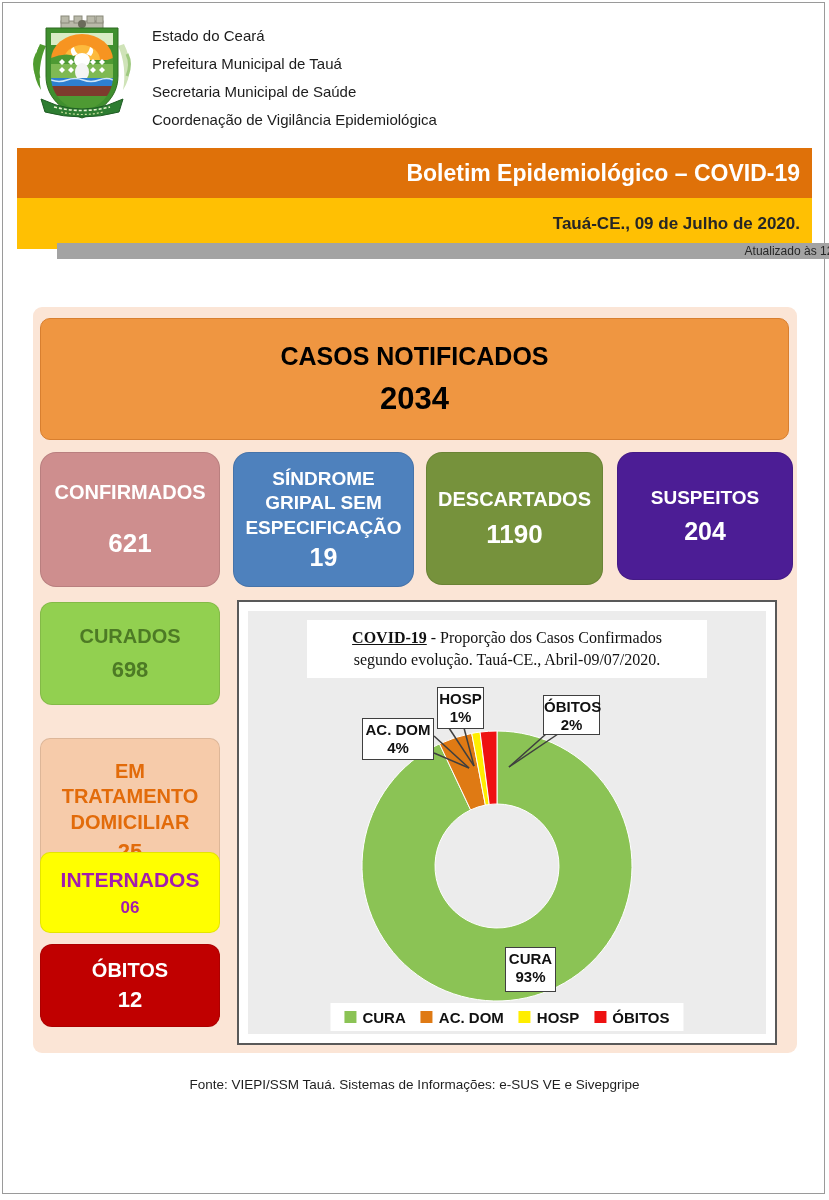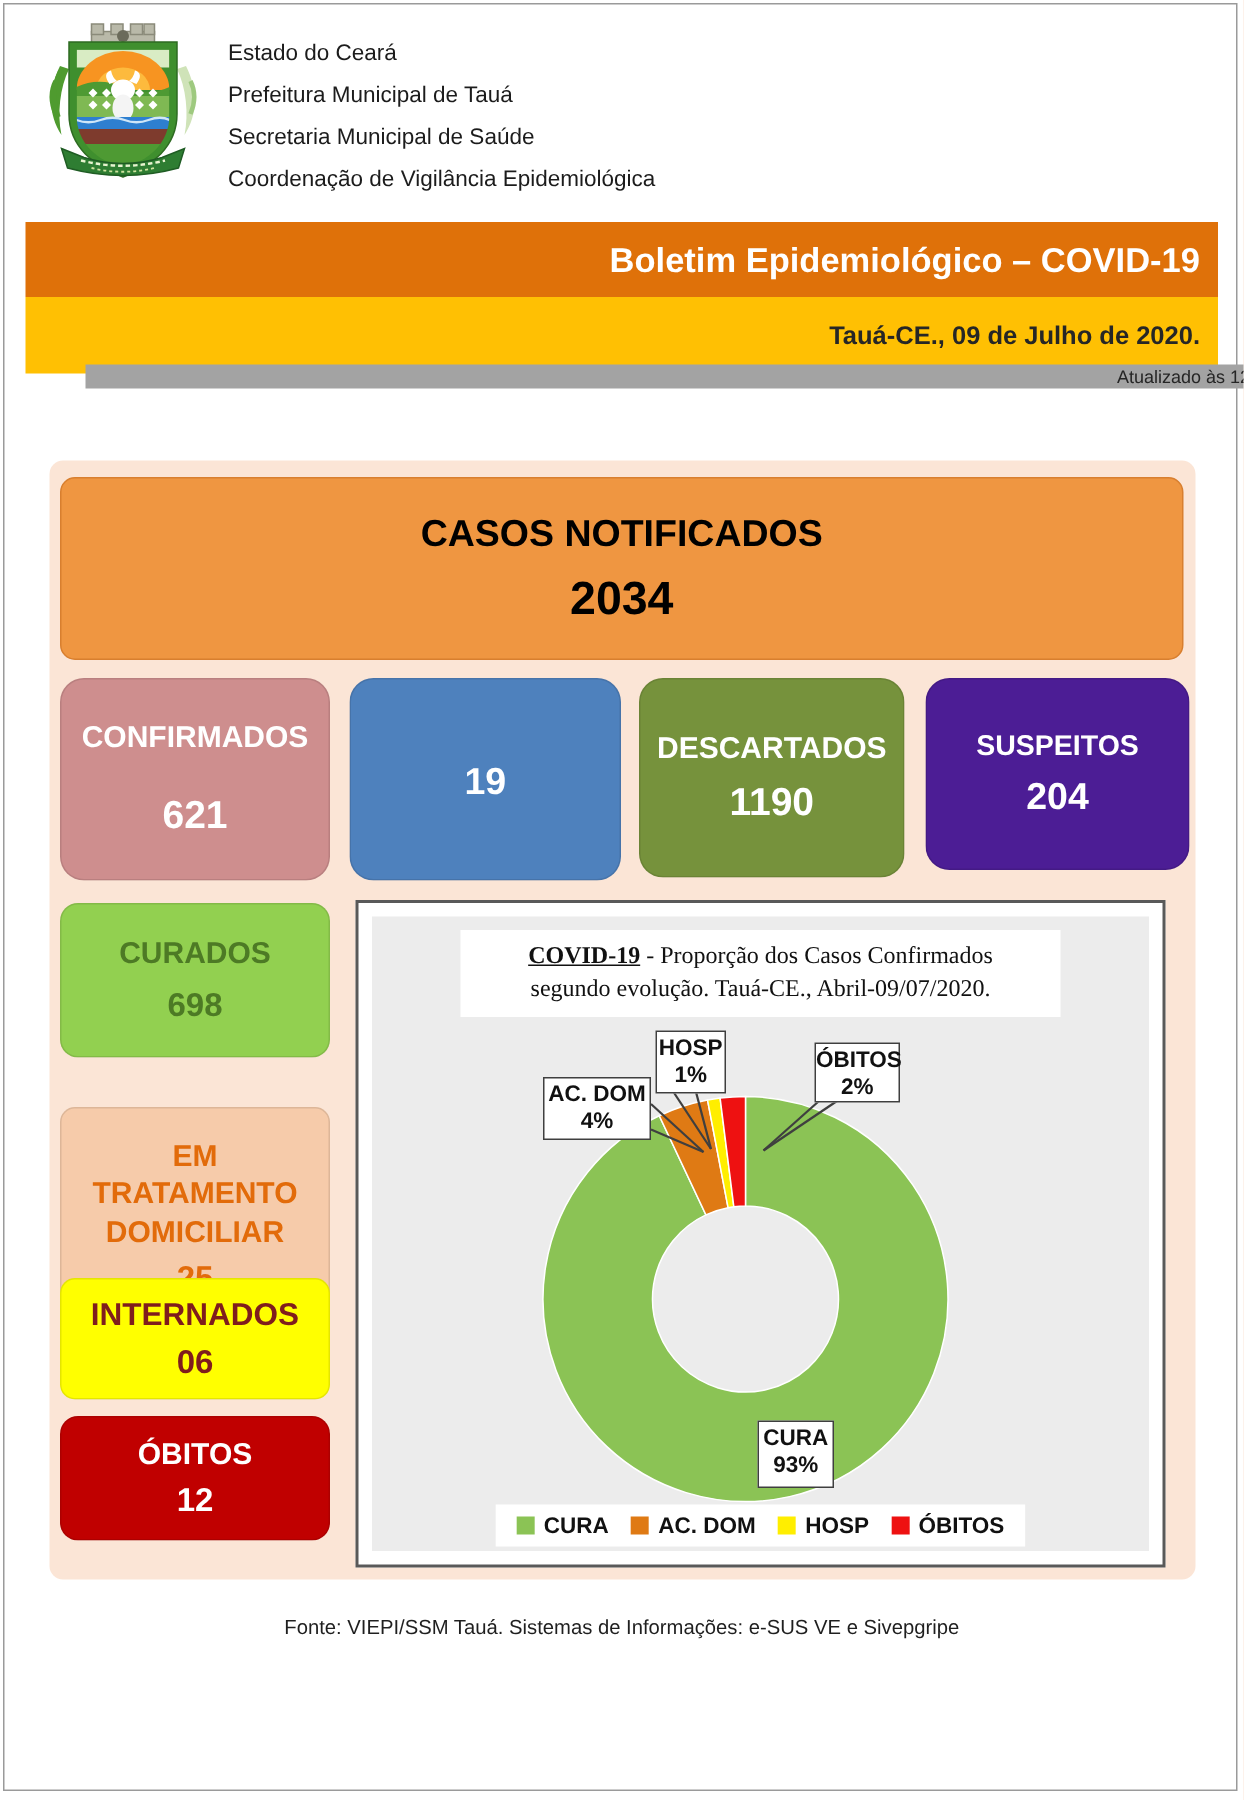--- a/index.html
+++ b/index.html
@@ -48,21 +48,21 @@
   .c-suspeitos .val{font-size:25px;}
 
   .c-curados{left:7px;top:295px;width:180px;height:103px;background:#92D050;color:#4D7A25;border-radius:12px;}
   .c-curados .lbl{font-size:20px;}
   .c-curados .val{font-size:22px;}
   .c-tratamento{left:7px;top:431px;width:180px;height:148px;background:#F6CBAA;color:#E26B0A;border-radius:10px;padding:0 18px;}
   .c-tratamento .lbl{font-size:20px;}
   .c-tratamento .val{font-size:22px;margin-top:4px;}
   .c-internados{left:7px;top:545px;width:180px;height:81px;background:#FFFF00;color:#C00000;border-radius:10px;}
   .c-internados .lbl{font-size:21px;}
-  .c-internados .val{font-size:22px;margin-top:4px;}
+  .c-internados .val{font-size:17px;margin-top:4px;}
   .c-obitos{left:7px;top:637px;width:180px;height:83px;background:#C00000;color:#ffffff;border-radius:12px;}
   .c-obitos .lbl{font-size:20px;}
   .c-obitos .val{font-size:22px;margin-top:4px;}
 
   
   .chart{position:absolute;left:204px;top:293px;width:540px;height:445px;background:#ffffff;border:2px solid #595959;box-sizing:border-box;}
   .plot{position:absolute;left:9px;top:9px;width:518px;height:423px;background:#ECECEC;}
   #donut-svg{position:absolute;left:0;top:0;}
   .chart-title{position:absolute;left:50%;transform:translateX(-50%);top:18px;width:388px;background:#ffffff;
     padding:7px 6px;text-align:center;font-size:16px;line-height:22px;color:#111;font-family:Liberation Serif, serif;}
@@ -167,20 +167,23 @@
   <div class="casos-box" style="background-color: rgb(239, 150, 65);">
     <div class="lbl">CASOS NOTIFICADOS</div>
     <div class="val">2034</div>
   </div>
 
   <div class="card c-confirmados" style="background-color: rgb(206, 142, 142);">
     <div class="lbl">CONFIRMADOS</div>
     <div class="val">621</div>
   </div>
   <div class="card c-sindrome" style="background-color: rgb(78, 129, 189);">
+    <div class="lbl">SÍNDROME
+GRIPAL SEM
+ESPECIFICAÇÃO</div>
     <div class="val">19</div>
   </div>
   <div class="card c-descartados" style="background-color: rgb(118, 146, 60);">
     <div class="lbl">DESCARTADOS</div>
     <div class="val">1190</div>
   </div>
   <div class="card c-suspeitos" style="background-color: #4c1d95;">
     <div class="lbl">SUSPEITOS</div>
     <div class="val">204</div>
   </div>
@@ -188,21 +191,21 @@
   <div class="card c-curados" style="background-color: rgb(146, 208, 80); color: rgb(77, 122, 37);">
     <div class="lbl">CURADOS</div>
     <div class="val">698</div>
   </div>
   <div class="card c-tratamento" style="background-color: rgb(246, 203, 170); color: rgb(226, 107, 10);">
     <div class="lbl">EM
 TRATAMENTO
 DOMICILIAR</div>
     <div class="val">25</div>
   </div>
-  <div class="card c-internados" style="background-color: rgb(255, 255, 0); color: #7f1d1d;">
+  <div class="card c-internados" style="background-color: rgb(255, 255, 0); color: #a21caf;">
     <div class="lbl">INTERNADOS</div>
     <div class="val">06</div>
   </div>
   <div class="card c-obitos" style="background-color: rgb(192, 0, 0); color: rgb(255, 255, 255);">
     <div class="lbl">ÓBITOS</div>
     <div class="val">12</div>
   </div>
 
   <div class="chart">
     <div class="plot"></div>

